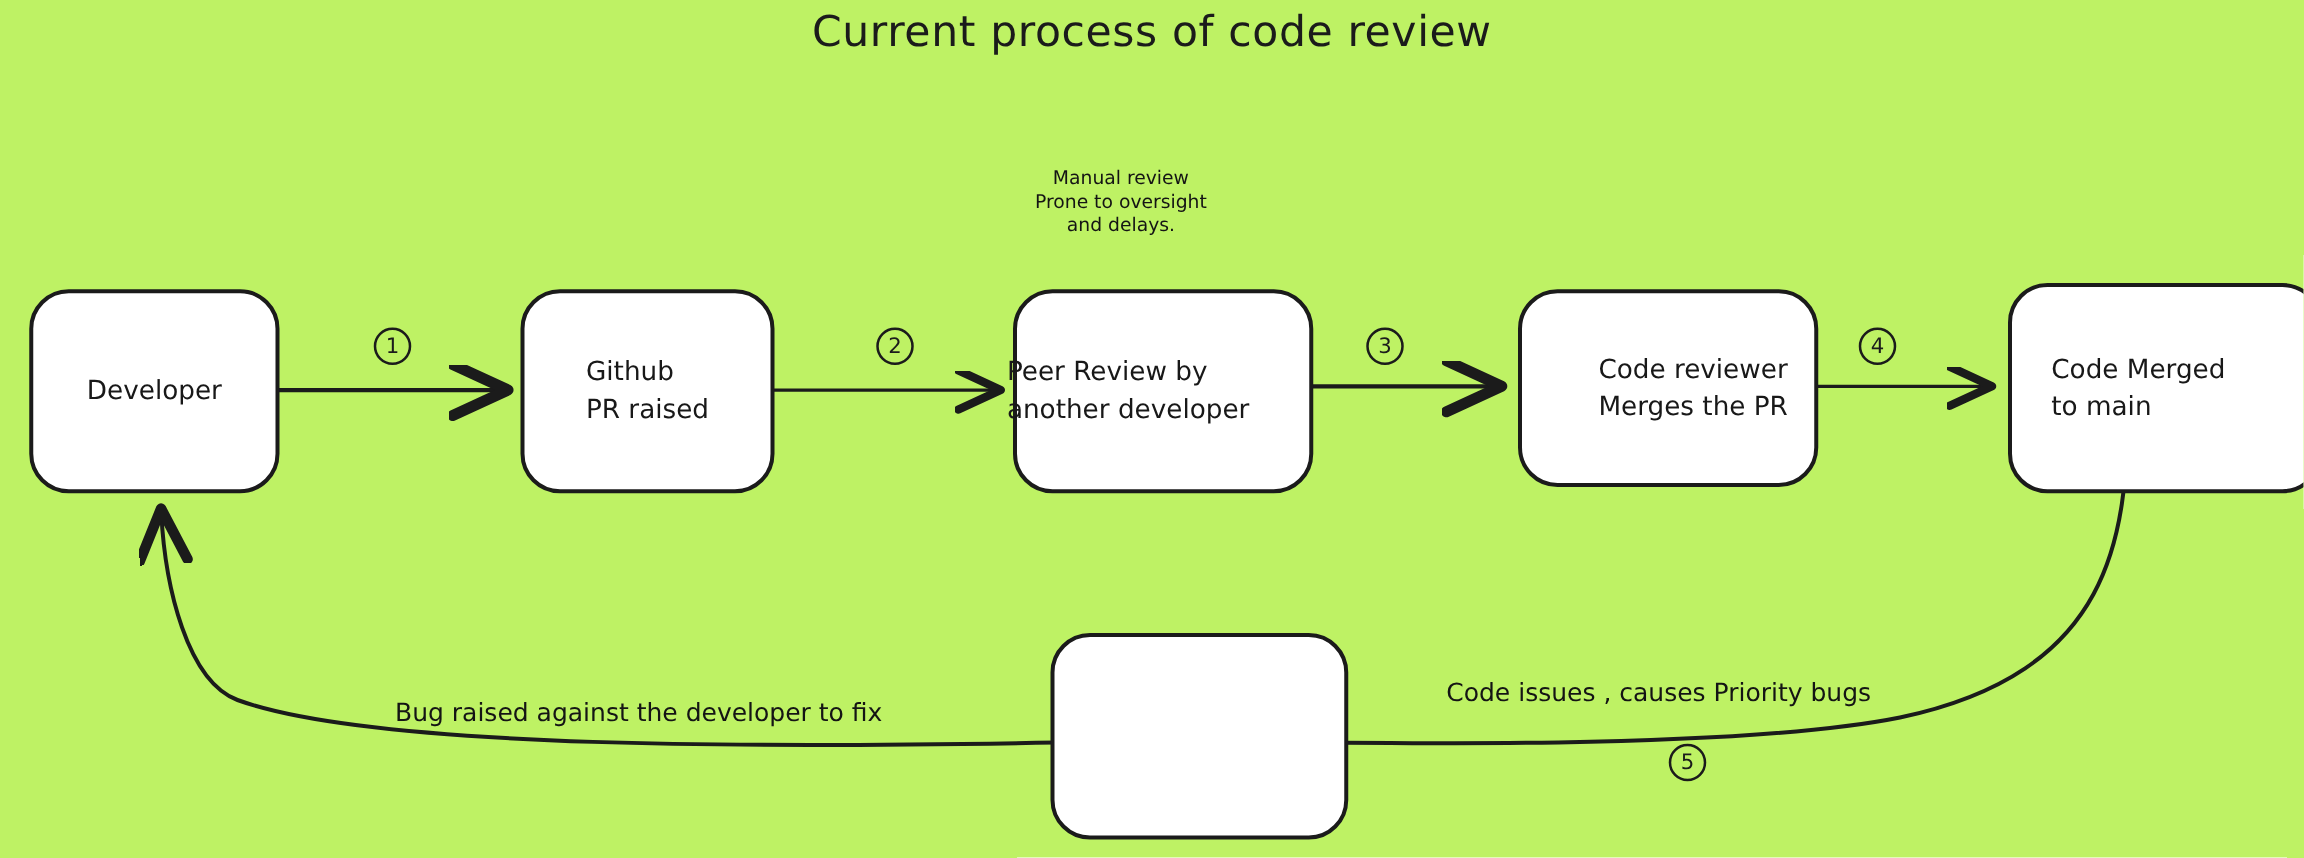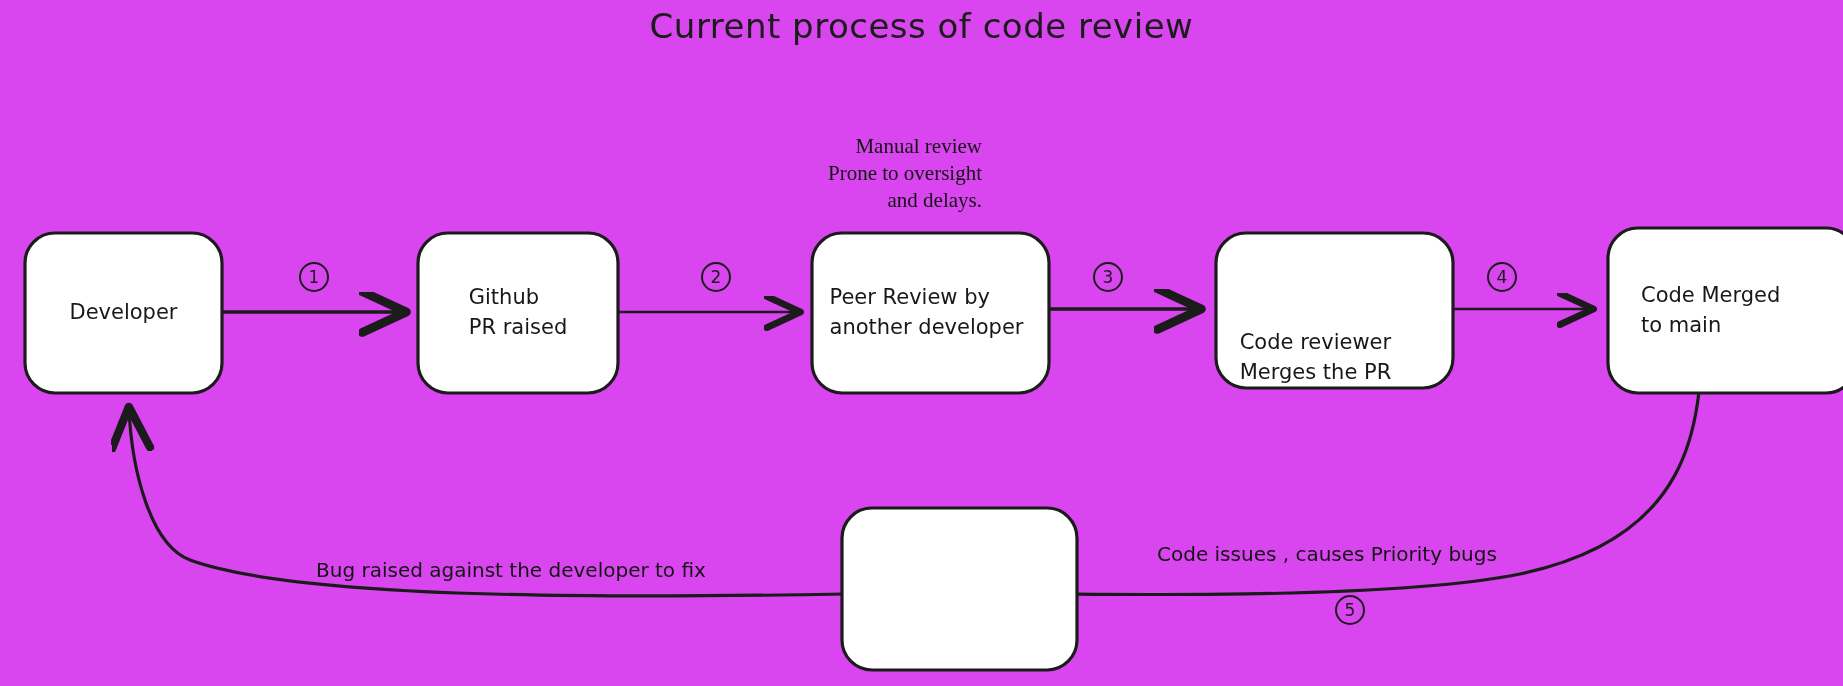--- a/index.html
+++ b/index.html
@@ -7,21 +7,21 @@
     padding: 0;
     background: #ffffff;
   }
   body {
     font-family: "DejaVu Sans", sans-serif;
   }
   #canvas {
     position: relative;
     width: 1843px;
     height: 686px;
-    background: #d946ef;
+    background: #bef264;
     overflow: hidden;
   }
   svg.layer {
     position: absolute;
     left: 0;
     top: 0;
     width: 1843px;
     height: 686px;
     pointer-events: none;
   }
@@ -46,26 +46,25 @@
   .node .node-label {
     font-size: 21px;
     line-height: 1.42;
     color: #181818;
     white-space: pre-line;
     text-align: left;
   }
   .node.center .node-label { text-align: center; }
   .note {
     position: absolute;
-    font-size: 21px;
+    font-size: 15px;
     line-height: 1.28;
     color: #141414;
     white-space: pre-line;
-    text-align: right;
-    font-family: Liberation Serif, serif;
+    text-align: center;
   }
   .edge-label {
     position: absolute;
     font-size: 20px;
     color: #141414;
     white-space: nowrap;
   }
   .seq-num {
     position: absolute;
     width: 30px;
@@ -118,26 +117,26 @@
 
   <div class="node center" style="left:25px; top:233px; width:197px; height:160px;justify-content:center;">
     <span class="node-label">Developer</span>
   </div>
 
   <div class="node" style="left:418px; top:233px; width:200px; height:160px;">
     <span class="node-label">Github
 PR raised</span>
   </div>
 
-  <div class="node" style="left:808px; top:233px; width:237px; height:160px;justify-content:center;">
+  <div class="node" style="left:784px; top:233px; width:237px; height:160px;justify-content:center;">
     <span class="node-label">Peer Review by
 another developer</span>
   </div>
 
-  <div class="node" style="left:1197px; top:233px; width:237px; height:155px;align-items:flex-end;">
+  <div class="node" style="left:1236px; top:233px; width:237px; height:155px;">
     <span class="node-label">Code reviewer
 Merges the PR</span>
   </div>
 
   <div class="node" style="left:1608px; top:228px; width:248px; height:165px; justify-content:flex-start; padding-left:33px;">
     <span class="node-label">Code Merged
 to main</span>
   </div>
 
 

